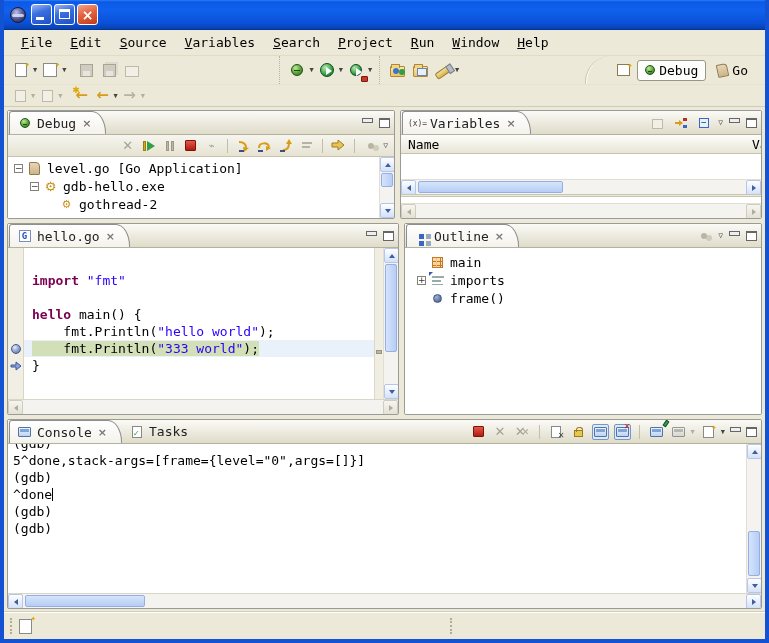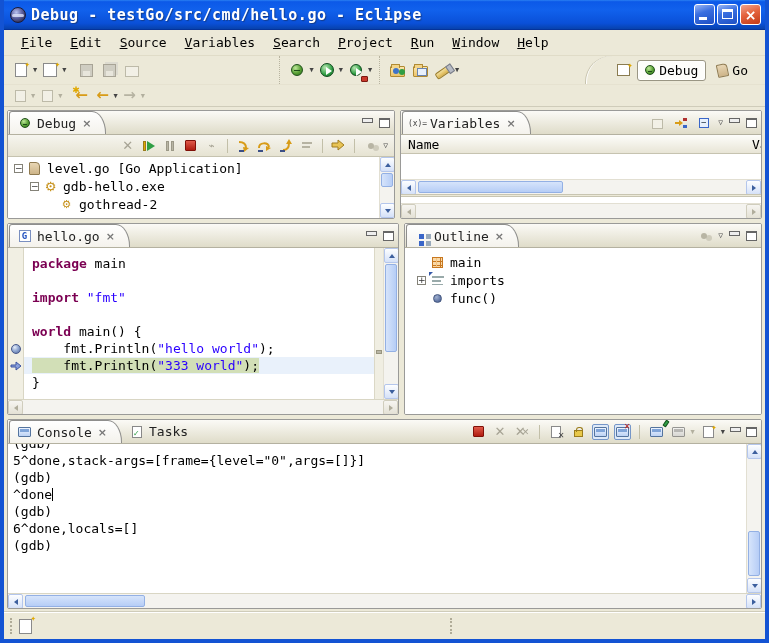--- a/index.html
+++ b/index.html
@@ -153,21 +153,20 @@
   .fview::after{content:"✦";position:absolute;right:-5px;top:-7px;color:#e0a800;font-size:9px;}
   .middiv{position:absolute;left:446px;top:5px;height:16px;border-left:2px dotted #b0ac98;}
 </style>
 </head>
 <body>
 
 <div class="win">
 
   <div class="tbar">
     <span class="app-ico"></span>
-    <span class="ttl">Debug - testGo/src/cmd/hello.go - Eclipse</span>
     <span class="wbtns">
       <span class="wb minb">
           <i></i>
         </span>
       <span class="wb maxb">
           <i></i>
         </span>
       <span class="wb clsb">×</span>
     </span>
   </div>
@@ -482,25 +481,24 @@
                 <span class="bpball"></span>
               </div>
               <div class="rcell">
                 <svg width="12" height="10">
                   <path d="M1 4 H6 V1 L11 5 L6 9 V6 H1 Z" fill="#8aa0dc" stroke="#3c55a0"></path>
                 </svg>
               </div>
               <div class="rcell"></div>
             </div>
           <div class="codecol" id="edCode">
-              <div class="cline"><span class="lwrap"><span class="kw">package</span><span class="pl"> main</span></span></div>
               <div class="cline"><span class="lwrap"></span></div>
               <div class="cline"><span class="lwrap"><span class="kw">import</span><span class="pl"> </span><span class="str">"fmt"</span></span></div>
               <div class="cline"><span class="lwrap"></span></div>
-              <div class="cline"><span class="lwrap"><span class="kw">world</span><span class="pl"> main() {</span></span></div>
+              <div class="cline"><span class="lwrap"><span class="kw">hello</span><span class="pl"> main() {</span></span></div>
               <div class="cline"><span class="lwrap"><span class="pl">    fmt.Println(</span><span class="str">"hello world"</span><span class="pl">);</span></span></div>
               <div class="cline exec"><span class="lwrap"><span class="pl">    fmt.Println(</span><span class="str">"333 world"</span><span class="pl">);</span></span></div>
               <div class="cline"><span class="lwrap"><span class="pl">}</span></span></div>
             </div>
           <div class="ovr">
               <span class="tick" style="top:102px"></span>
             </div>
           <div class="sbv">
             <span class="sbb">
                 <span class="tri up"></span>
@@ -555,21 +553,21 @@
               <span class="ti">
                 <span class="impico"></span>
               </span>
               <span>imports</span>
             </div>
             <div class="trow" style="padding-left: 6px;">
               <span style="width: 13px; flex: 0 0 13px;"></span>
               <span class="ti">
                 <span class="methico"></span>
               </span>
-              <span>func()</span>
+              <span>frame()</span>
             </div>
           </div>
       </div>
     </div>
 
     <div class="view" style="height:190px">
       <div class="tabrow">
         <span class="tab act">
           <span class="vico">
               <span class="mon"></span>
@@ -630,21 +628,20 @@
           <span class="vmax"></span>
         </span>
       </div>
       <div class="conbody">
         <div class="context" id="conText">
             <div class="cl">(gdb) </div>
             <div class="cl">5^done,stack-args=[frame={level="0",args=[]}]</div>
             <div class="cl">(gdb) </div>
             <div class="cl">^done<span class="caret"></span></div>
             <div class="cl">(gdb) </div>
-            <div class="cl">6^done,locals=[]</div>
             <div class="cl">(gdb) </div>
           </div>
         <div class="sbv">
           <span class="sbb">
               <span class="tri up"></span>
             </span>
           <span class="sbtrack">
               <span class="sbthumb" style="left:1px;right:1px;bottom:2px;height:45px"></span>
             </span>
           <span class="sbb">

